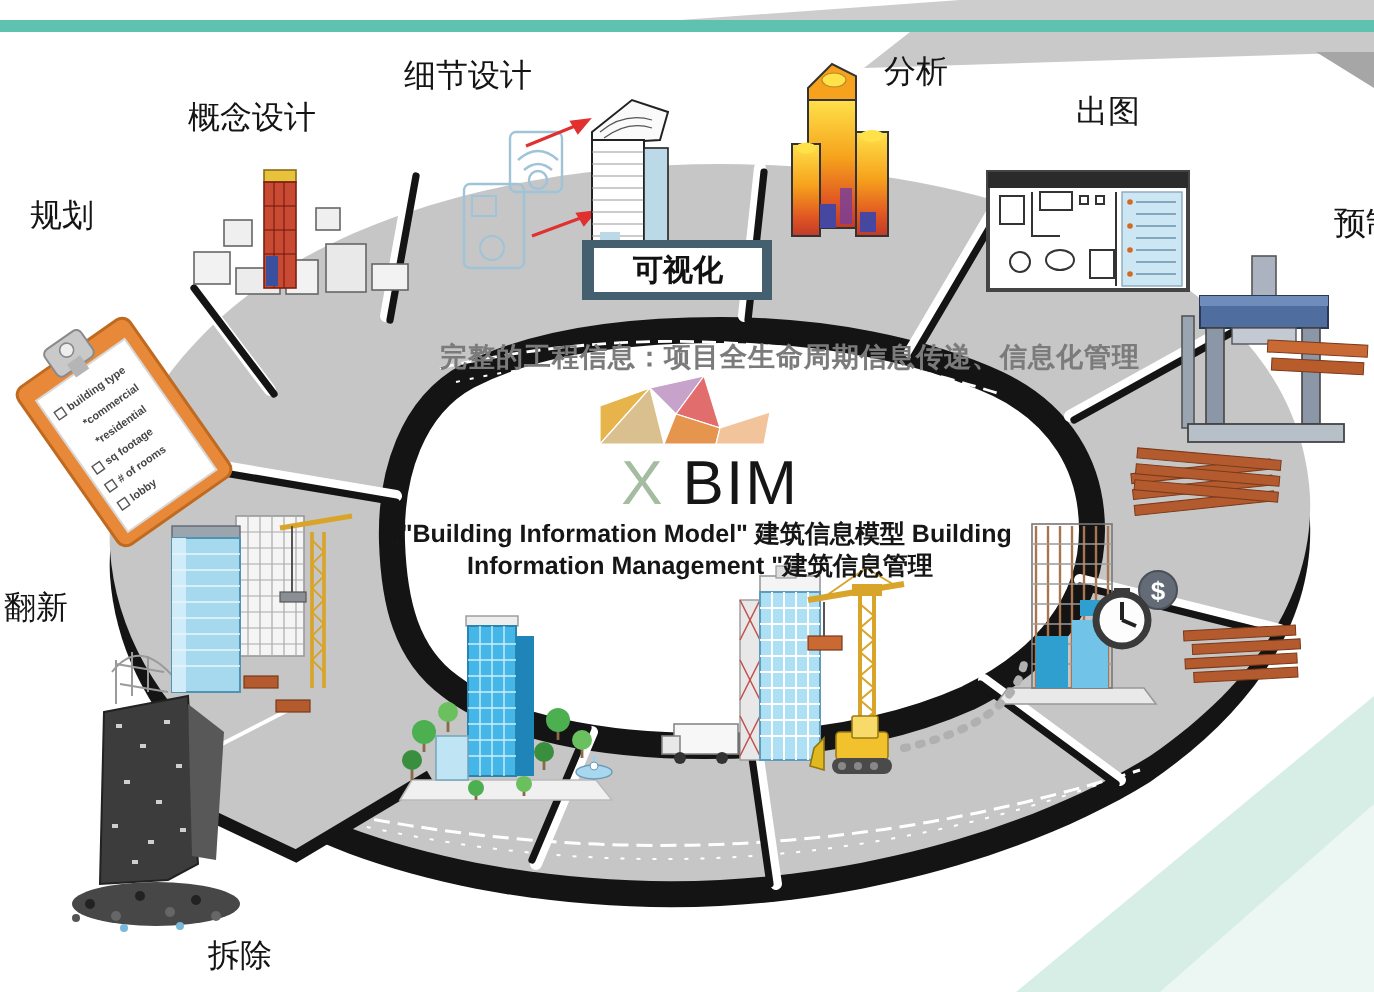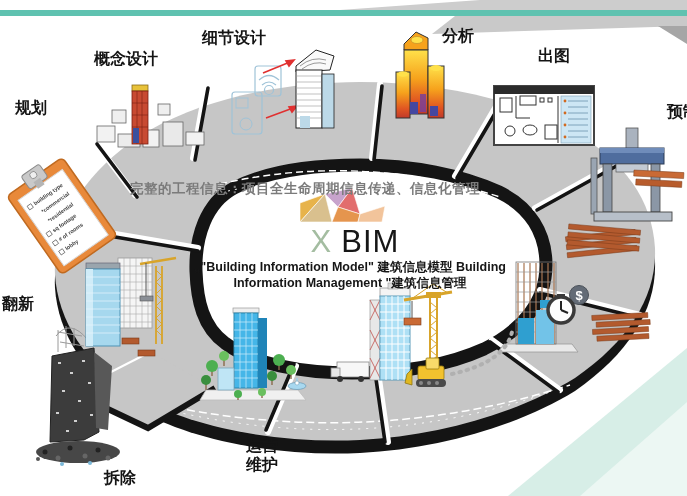--- a/index.html
+++ b/index.html
@@ -1,22 +1,22 @@
 <!DOCTYPE html>
 <html><head>
 <meta charset="utf-8">
 <style>
   html,body{margin:0;padding:0;background:#fff;}
   .stage{position:relative;width:687px;height:496px;background:#fff;overflow:hidden;
          font-family:"Liberation Sans","DejaVu Sans",sans-serif;}
   .stage svg{position:absolute;left:0;top:0;}
-  .lbl{position:absolute;font-weight:bold;font-size:16px;color:#141414;white-space:nowrap;}
+  .lbl{position:absolute;font-weight:normal;font-size:16px;color:#141414;white-space:nowrap;}
   .lbl2{position:absolute;font-weight:bold;font-size:16px;color:#141414;text-align:center;line-height:1.2;}
-  .info{position:absolute;left:130px;top:170px;width:440px;text-align:left;
-        font-size:13.5px;color:#7b7b7b;font-weight:bold;letter-spacing:.5px;margin-top:10px;}
+  .info{position:absolute;left:130px;top:170px;width:440px;text-align:right;
+        font-size:13.5px;color:#7b7b7b;font-weight:bold;letter-spacing:.5px;}
   .brand{position:absolute;left:240px;top:224px;width:230px;text-align:center;
          font-size:31px;font-weight:normal;color:#161616;letter-spacing:1px;}
   .brand .x{color:#a4bda1;margin-right:9px;}
   .sub{position:absolute;left:140px;top:259px;width:420px;text-align:center;
        font-size:12.5px;font-weight:bold;color:#161616;line-height:1.3;}
   .viz{position:absolute;left:291px;top:120px;width:95px;height:30px;background:#44606e;
        box-sizing:border-box;padding:4px 5px 4px 6px;}
   .viz .in{background:#fff;height:100%;display:flex;align-items:center;justify-content:center;
        font-size:15px;font-weight:bold;color:#111;}
 </style>
@@ -470,27 +470,26 @@
     <polygon points="358,222 360,214 385,206 382,222" fill="#f2c49b"></polygon>
   </g>
 </svg>
 
 <div class="lbl" style="left:15px;top:98px">规划</div>
 <div class="lbl" style="left:94px;top:49px">概念设计</div>
 <div class="lbl" style="left:202px;top:28px">细节设计</div>
 <div class="lbl" style="left:442px;top:26px">分析</div>
 <div class="lbl" style="left:538px;top:46px">出图</div>
 <div class="lbl" style="left:667px;top:102px">预制</div>
-<div class="lbl2" style="left:238px;top:436px;width:48px">
-  <div>运营</div>
-  <div>维护</div>
-</div>
 <div class="lbl" style="left:104px;top:468px">拆除</div>
 <div class="lbl" style="left:2px;top:294px">翻新</div>
 
+<div class="viz">
+  <div class="in">可视化</div>
+</div>
 
 <div class="info">完整的工程信息：项目全生命周期信息传递、信息化管理</div>
 <div class="brand">
   <span class="x">X</span><span>BIM</span>
 </div>
 <div class="sub">
   <div>„"Building Information Model" 建筑信息模型  Building</div>
   <div>Information Management "建筑信息管理</div>
 </div>
 

